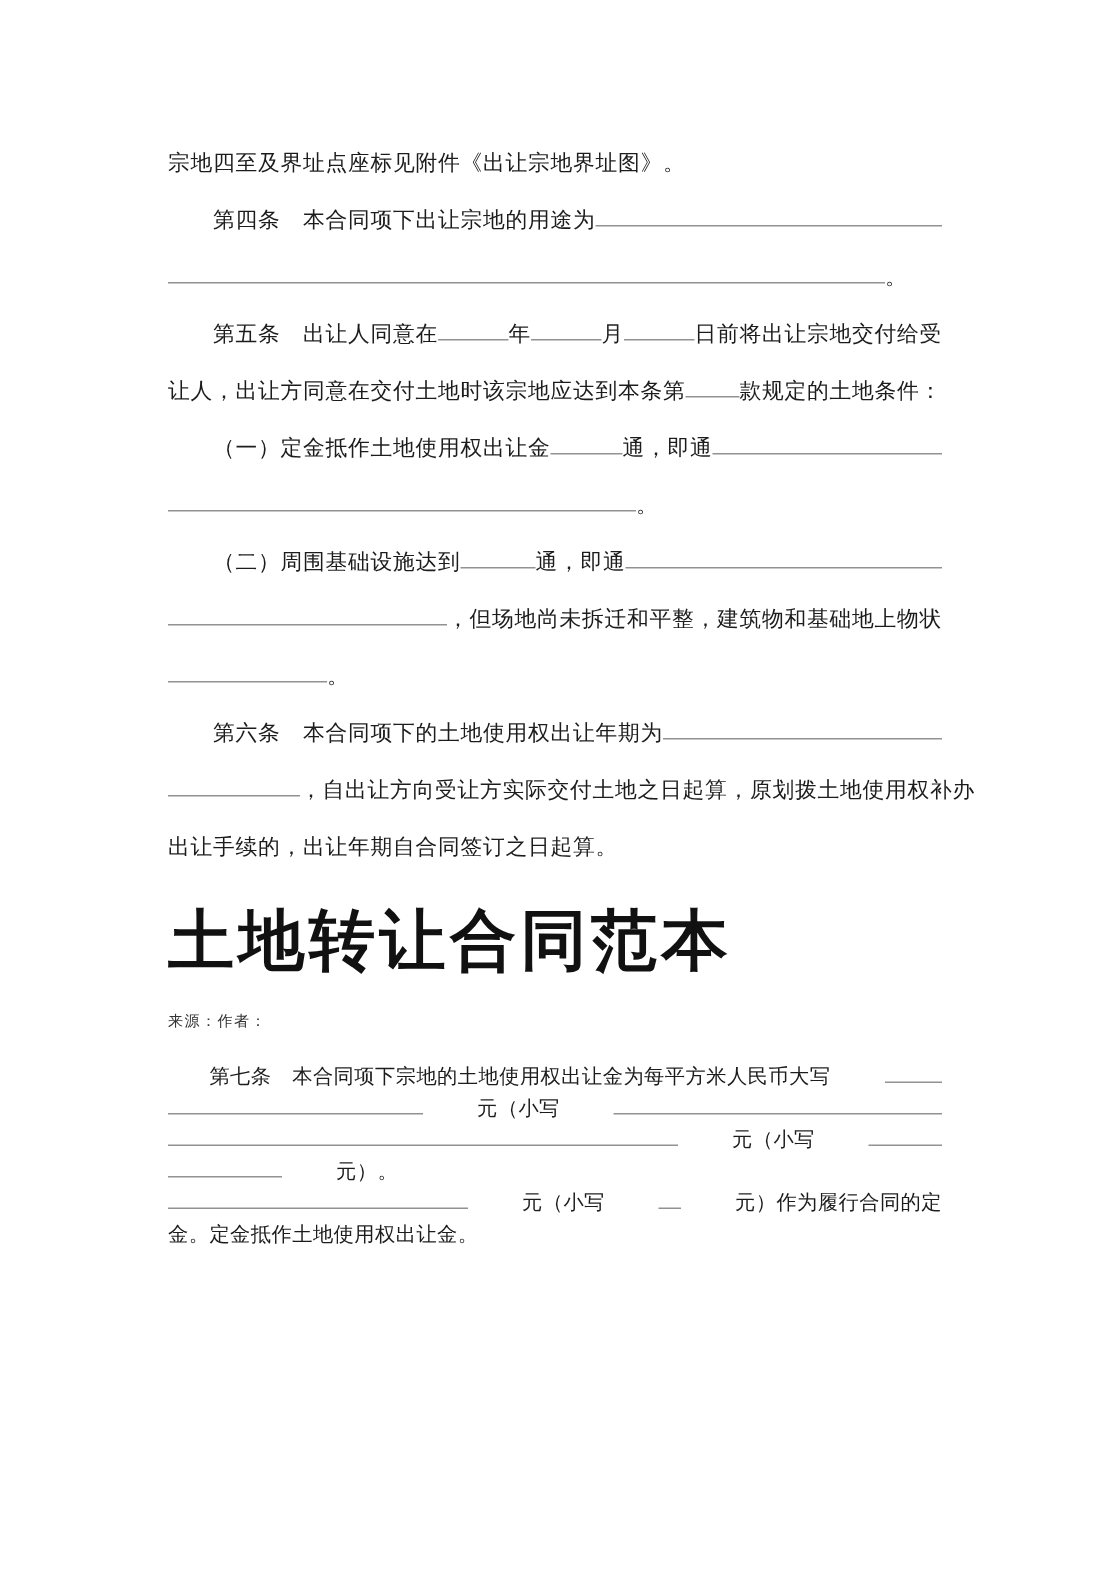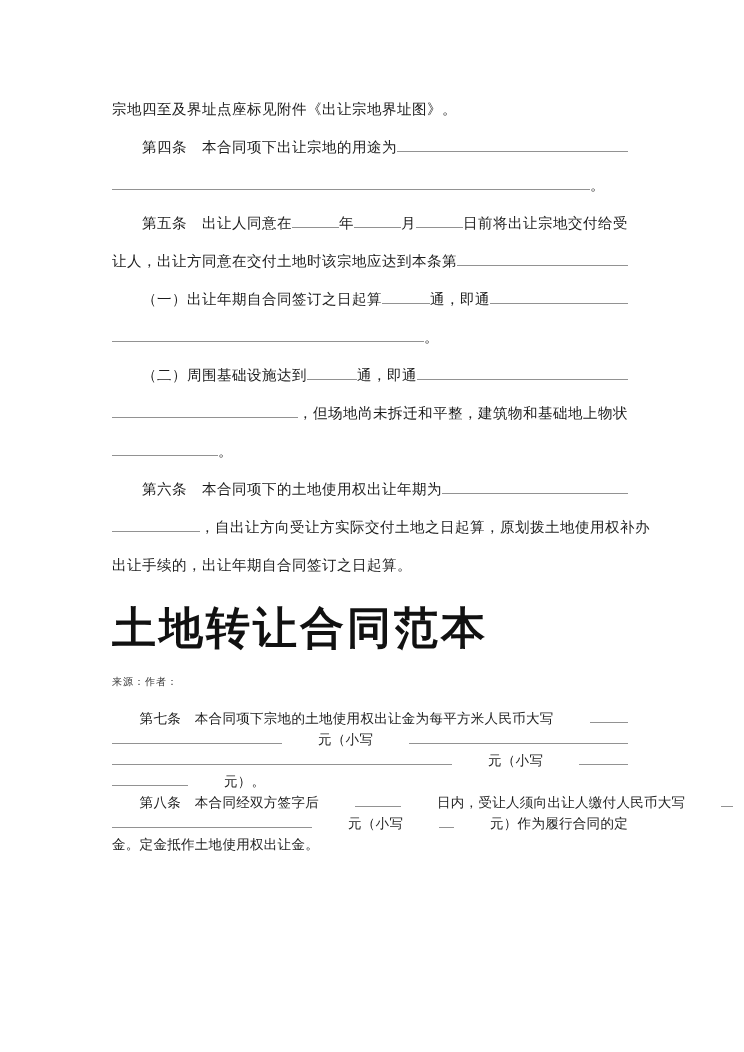--- a/index.html
+++ b/index.html
@@ -94,23 +94,24 @@
         <span class="blank fill"></span>
         <span class="txt">年</span>
         <span class="blank fill"></span>
         <span class="txt">月</span>
         <span class="blank fill"></span>
         <span class="txt">日前将出让宗地交付给受</span>
       </div>
       <div class="line">
         <span class="txt">让人，出让方同意在交付土地时该宗地应达到本条第</span>
         <span class="blank fill"></span>
+        <span class="txt">款规定的土地条件：</span>
       </div>
       <div class="line">
-        <span class="txt">　　（一）出让年期自合同签订之日起算</span>
+        <span class="txt">　　（一）定金抵作土地使用权出让金</span>
         <span class="blank" style="width: 48px;"></span>
         <span class="txt">通，即通</span>
         <span class="blank fill"></span>
       </div>
       <div class="line">
         <span class="blank" style="width: 312px;"></span>
         <span class="txt">。</span>
       </div>
       <div class="line">
         <span class="txt">　　（二）周围基础设施达到</span>
@@ -158,26 +159,20 @@
       <div class="line">
         <span class="blank" style="width: 340px;"></span>
         <span class="txt">元（小写</span>
         <span class="blank fill"></span>
       </div>
       <div class="line">
         <span class="blank" style="width: 76px;"></span>
         <span class="txt">元）。</span>
       </div>
       <div class="line">
-        <span class="txt">　　第八条　本合同经双方签字后</span>
-        <span class="blank" style="width: 46px;"></span>
-        <span class="txt">日内，受让人须向出让人缴付人民币大写</span>
-        <span class="blank fill"></span>
-      </div>
-      <div class="line">
         <span class="blank" style="width: 200px;"></span>
         <span class="txt">元（小写</span>
         <span class="blank fill"></span>
         <span class="txt">元）作为履行合同的定</span>
       </div>
       <div class="line">
         <span class="txt">金。定金抵作土地使用权出让金。</span>
       </div>
     </section>
 

